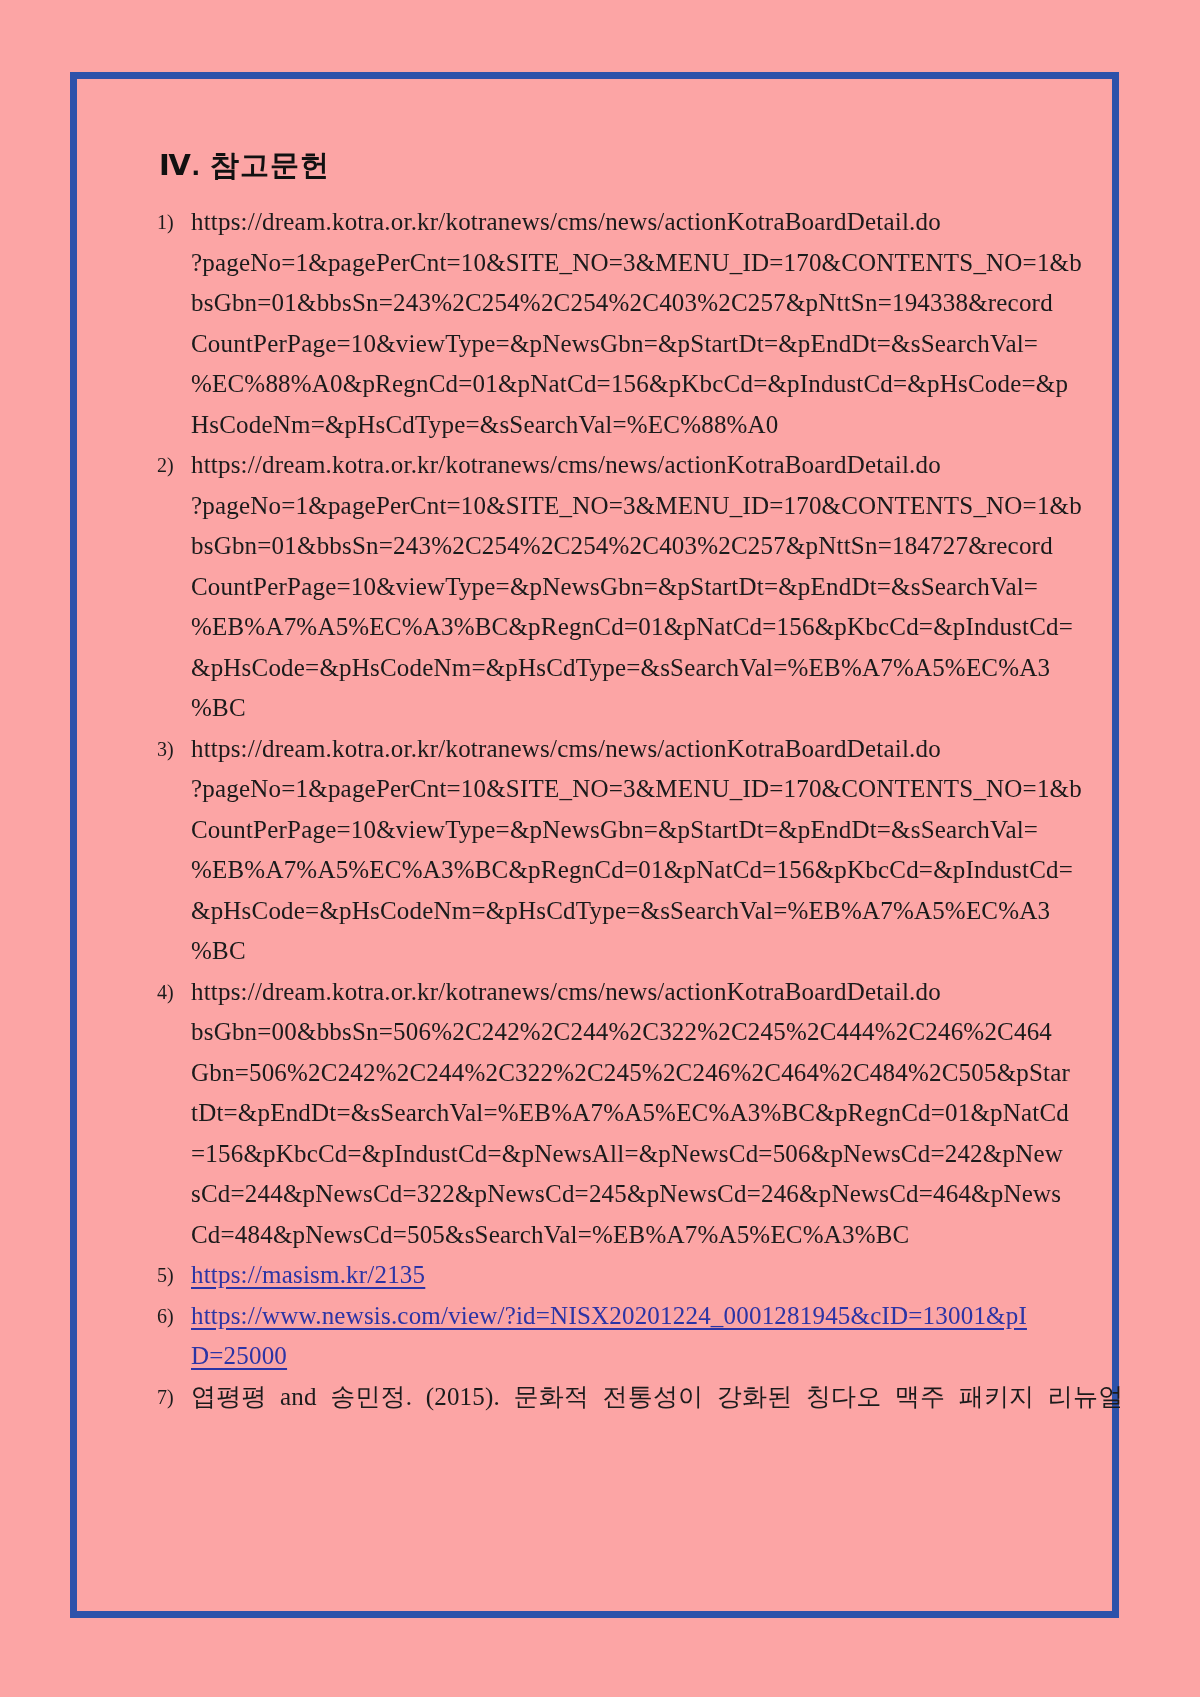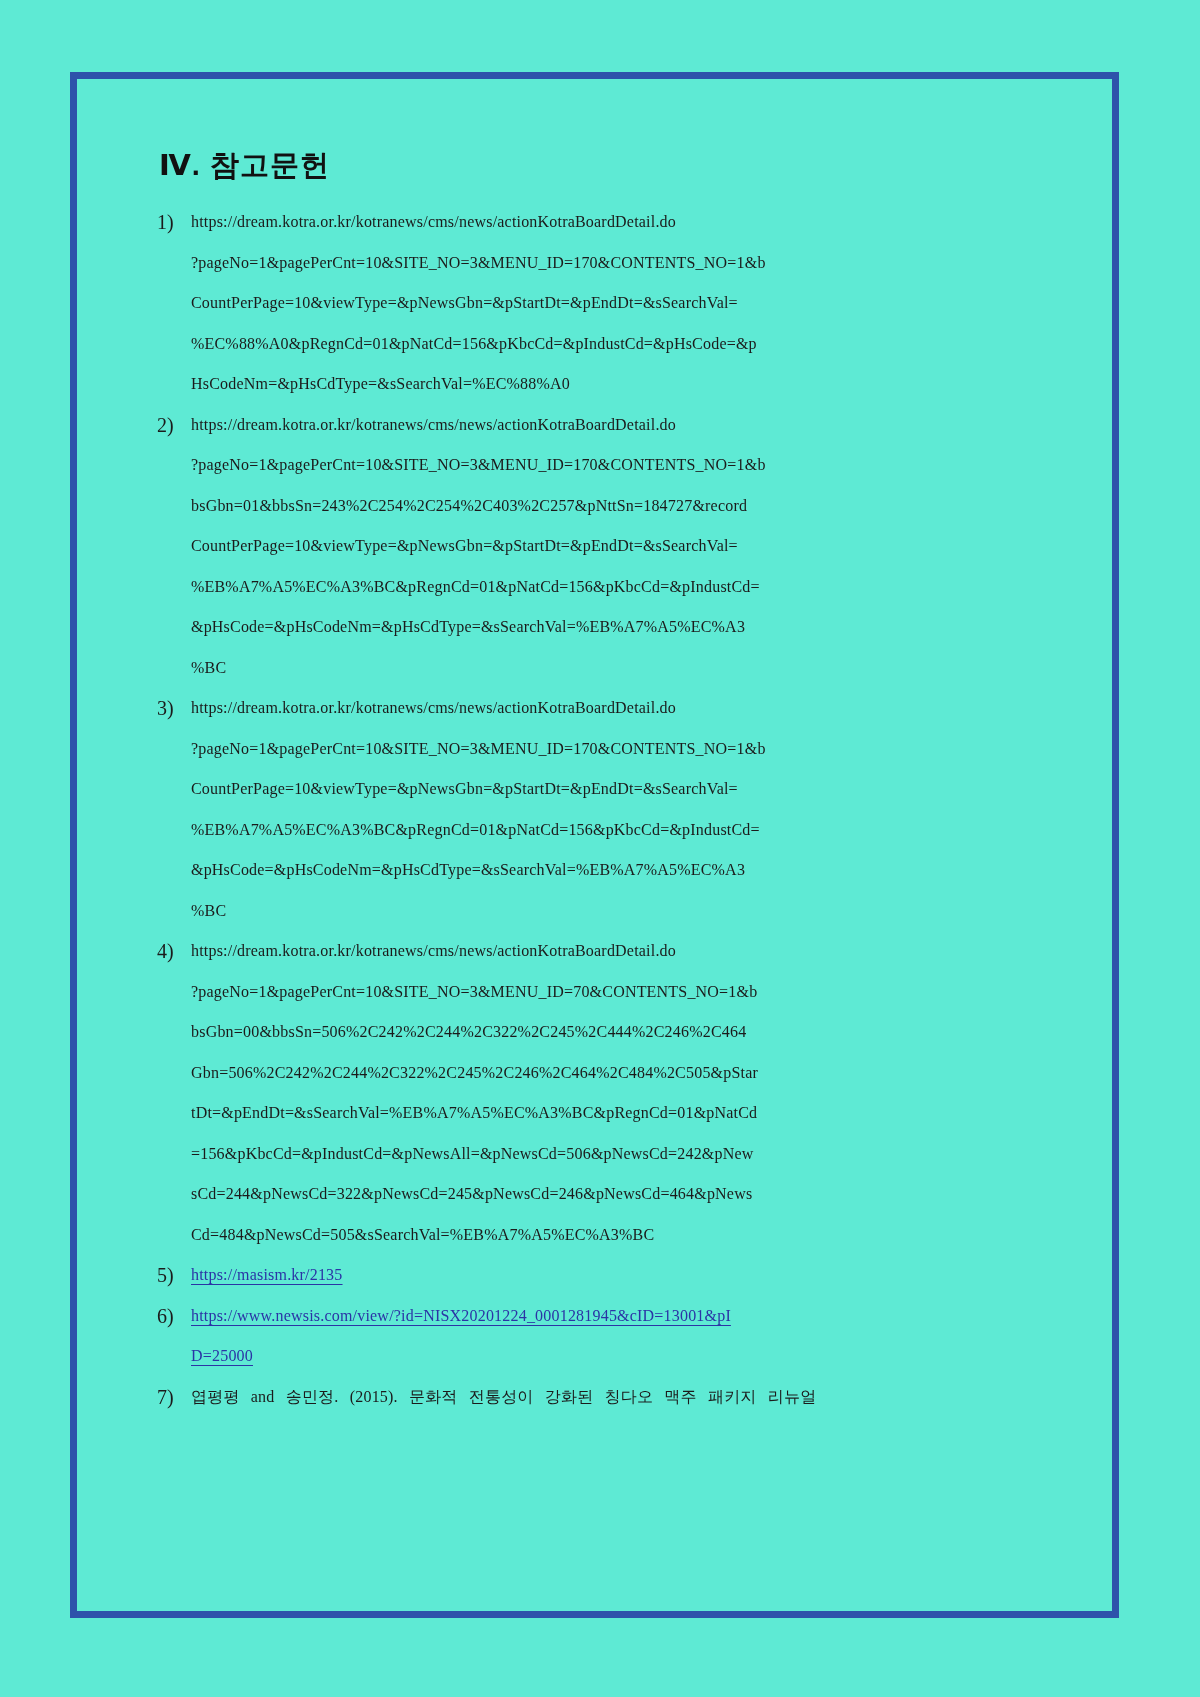--- a/index.html
+++ b/index.html
@@ -1,20 +1,20 @@
 <!DOCTYPE html>
 <html><head>
 <meta charset="utf-8">
 <style>
   html,body{margin:0;padding:0;background:#ffffff;}
   .page{
     position:relative;
     width:1200px;
     height:1697px;
-    background:#5eead4;
+    background:#fca5a5;
     font-family:"Liberation Serif","DejaVu Serif",serif;
     color:#1b1b1b;
     overflow:hidden;
   }
   .frame{
     position:absolute;
     left:70px;
     top:72px;
     width:1049px;
     height:1546px;
@@ -42,21 +42,21 @@
     align-items:flex-start;
   }
   .ref-num{
     flex:0 0 34px;
     font-size:20px;
     line-height:40.5px;
     white-space:nowrap;
   }
   .ref-body{flex:1 1 auto; min-width:0;}
   .ref-line{
-    font-size:16px;
+    font-size:25px;
     line-height:40.5px;
     white-space:nowrap;
     letter-spacing:0.2px;
   }
   .ref-line.korean{
     word-spacing:7px;
   }
   a.ref-link{
     color:#2b34a5;
     text-decoration:underline;
@@ -74,20 +74,21 @@
   <div class="content">
     <h1 class="doc-title">Ⅳ. 참고문헌</h1>
 
     <div class="ref-list">
 
       <div class="ref">
         <span class="ref-num">1)</span>
         <div class="ref-body">
           <div class="ref-line">https://dream.kotra.or.kr/kotranews/cms/news/actionKotraBoardDetail.do</div>
           <div class="ref-line">?pageNo=1&amp;pagePerCnt=10&amp;SITE_NO=3&amp;MENU_ID=170&amp;CONTENTS_NO=1&amp;b</div>
+          <div class="ref-line">bsGbn=01&amp;bbsSn=243%2C254%2C254%2C403%2C257&amp;pNttSn=194338&amp;record</div>
           <div class="ref-line">CountPerPage=10&amp;viewType=&amp;pNewsGbn=&amp;pStartDt=&amp;pEndDt=&amp;sSearchVal=</div>
           <div class="ref-line">%EC%88%A0&amp;pRegnCd=01&amp;pNatCd=156&amp;pKbcCd=&amp;pIndustCd=&amp;pHsCode=&amp;p</div>
           <div class="ref-line">HsCodeNm=&amp;pHsCdType=&amp;sSearchVal=%EC%88%A0</div>
         </div>
       </div>
 
       <div class="ref">
         <span class="ref-num">2)</span>
         <div class="ref-body">
           <div class="ref-line">https://dream.kotra.or.kr/kotranews/cms/news/actionKotraBoardDetail.do</div>
@@ -109,21 +110,20 @@
           <div class="ref-line">%EB%A7%A5%EC%A3%BC&amp;pRegnCd=01&amp;pNatCd=156&amp;pKbcCd=&amp;pIndustCd=</div>
           <div class="ref-line">&amp;pHsCode=&amp;pHsCodeNm=&amp;pHsCdType=&amp;sSearchVal=%EB%A7%A5%EC%A3</div>
           <div class="ref-line">%BC</div>
         </div>
       </div>
 
       <div class="ref">
         <span class="ref-num">4)</span>
         <div class="ref-body">
           <div class="ref-line">https://dream.kotra.or.kr/kotranews/cms/news/actionKotraBoardDetail.do</div>
-          <div class="ref-line">?pageNo=1&amp;pagePerCnt=10&amp;SITE_NO=3&amp;MENU_ID=70&amp;CONTENTS_NO=1&amp;b</div>
           <div class="ref-line">bsGbn=00&amp;bbsSn=506%2C242%2C244%2C322%2C245%2C444%2C246%2C464</div>
           <div class="ref-line">Gbn=506%2C242%2C244%2C322%2C245%2C246%2C464%2C484%2C505&amp;pStar</div>
           <div class="ref-line">tDt=&amp;pEndDt=&amp;sSearchVal=%EB%A7%A5%EC%A3%BC&amp;pRegnCd=01&amp;pNatCd</div>
           <div class="ref-line">=156&amp;pKbcCd=&amp;pIndustCd=&amp;pNewsAll=&amp;pNewsCd=506&amp;pNewsCd=242&amp;pNew</div>
           <div class="ref-line">sCd=244&amp;pNewsCd=322&amp;pNewsCd=245&amp;pNewsCd=246&amp;pNewsCd=464&amp;pNews</div>
           <div class="ref-line">Cd=484&amp;pNewsCd=505&amp;sSearchVal=%EB%A7%A5%EC%A3%BC</div>
         </div>
       </div>
 
       <div class="ref">

